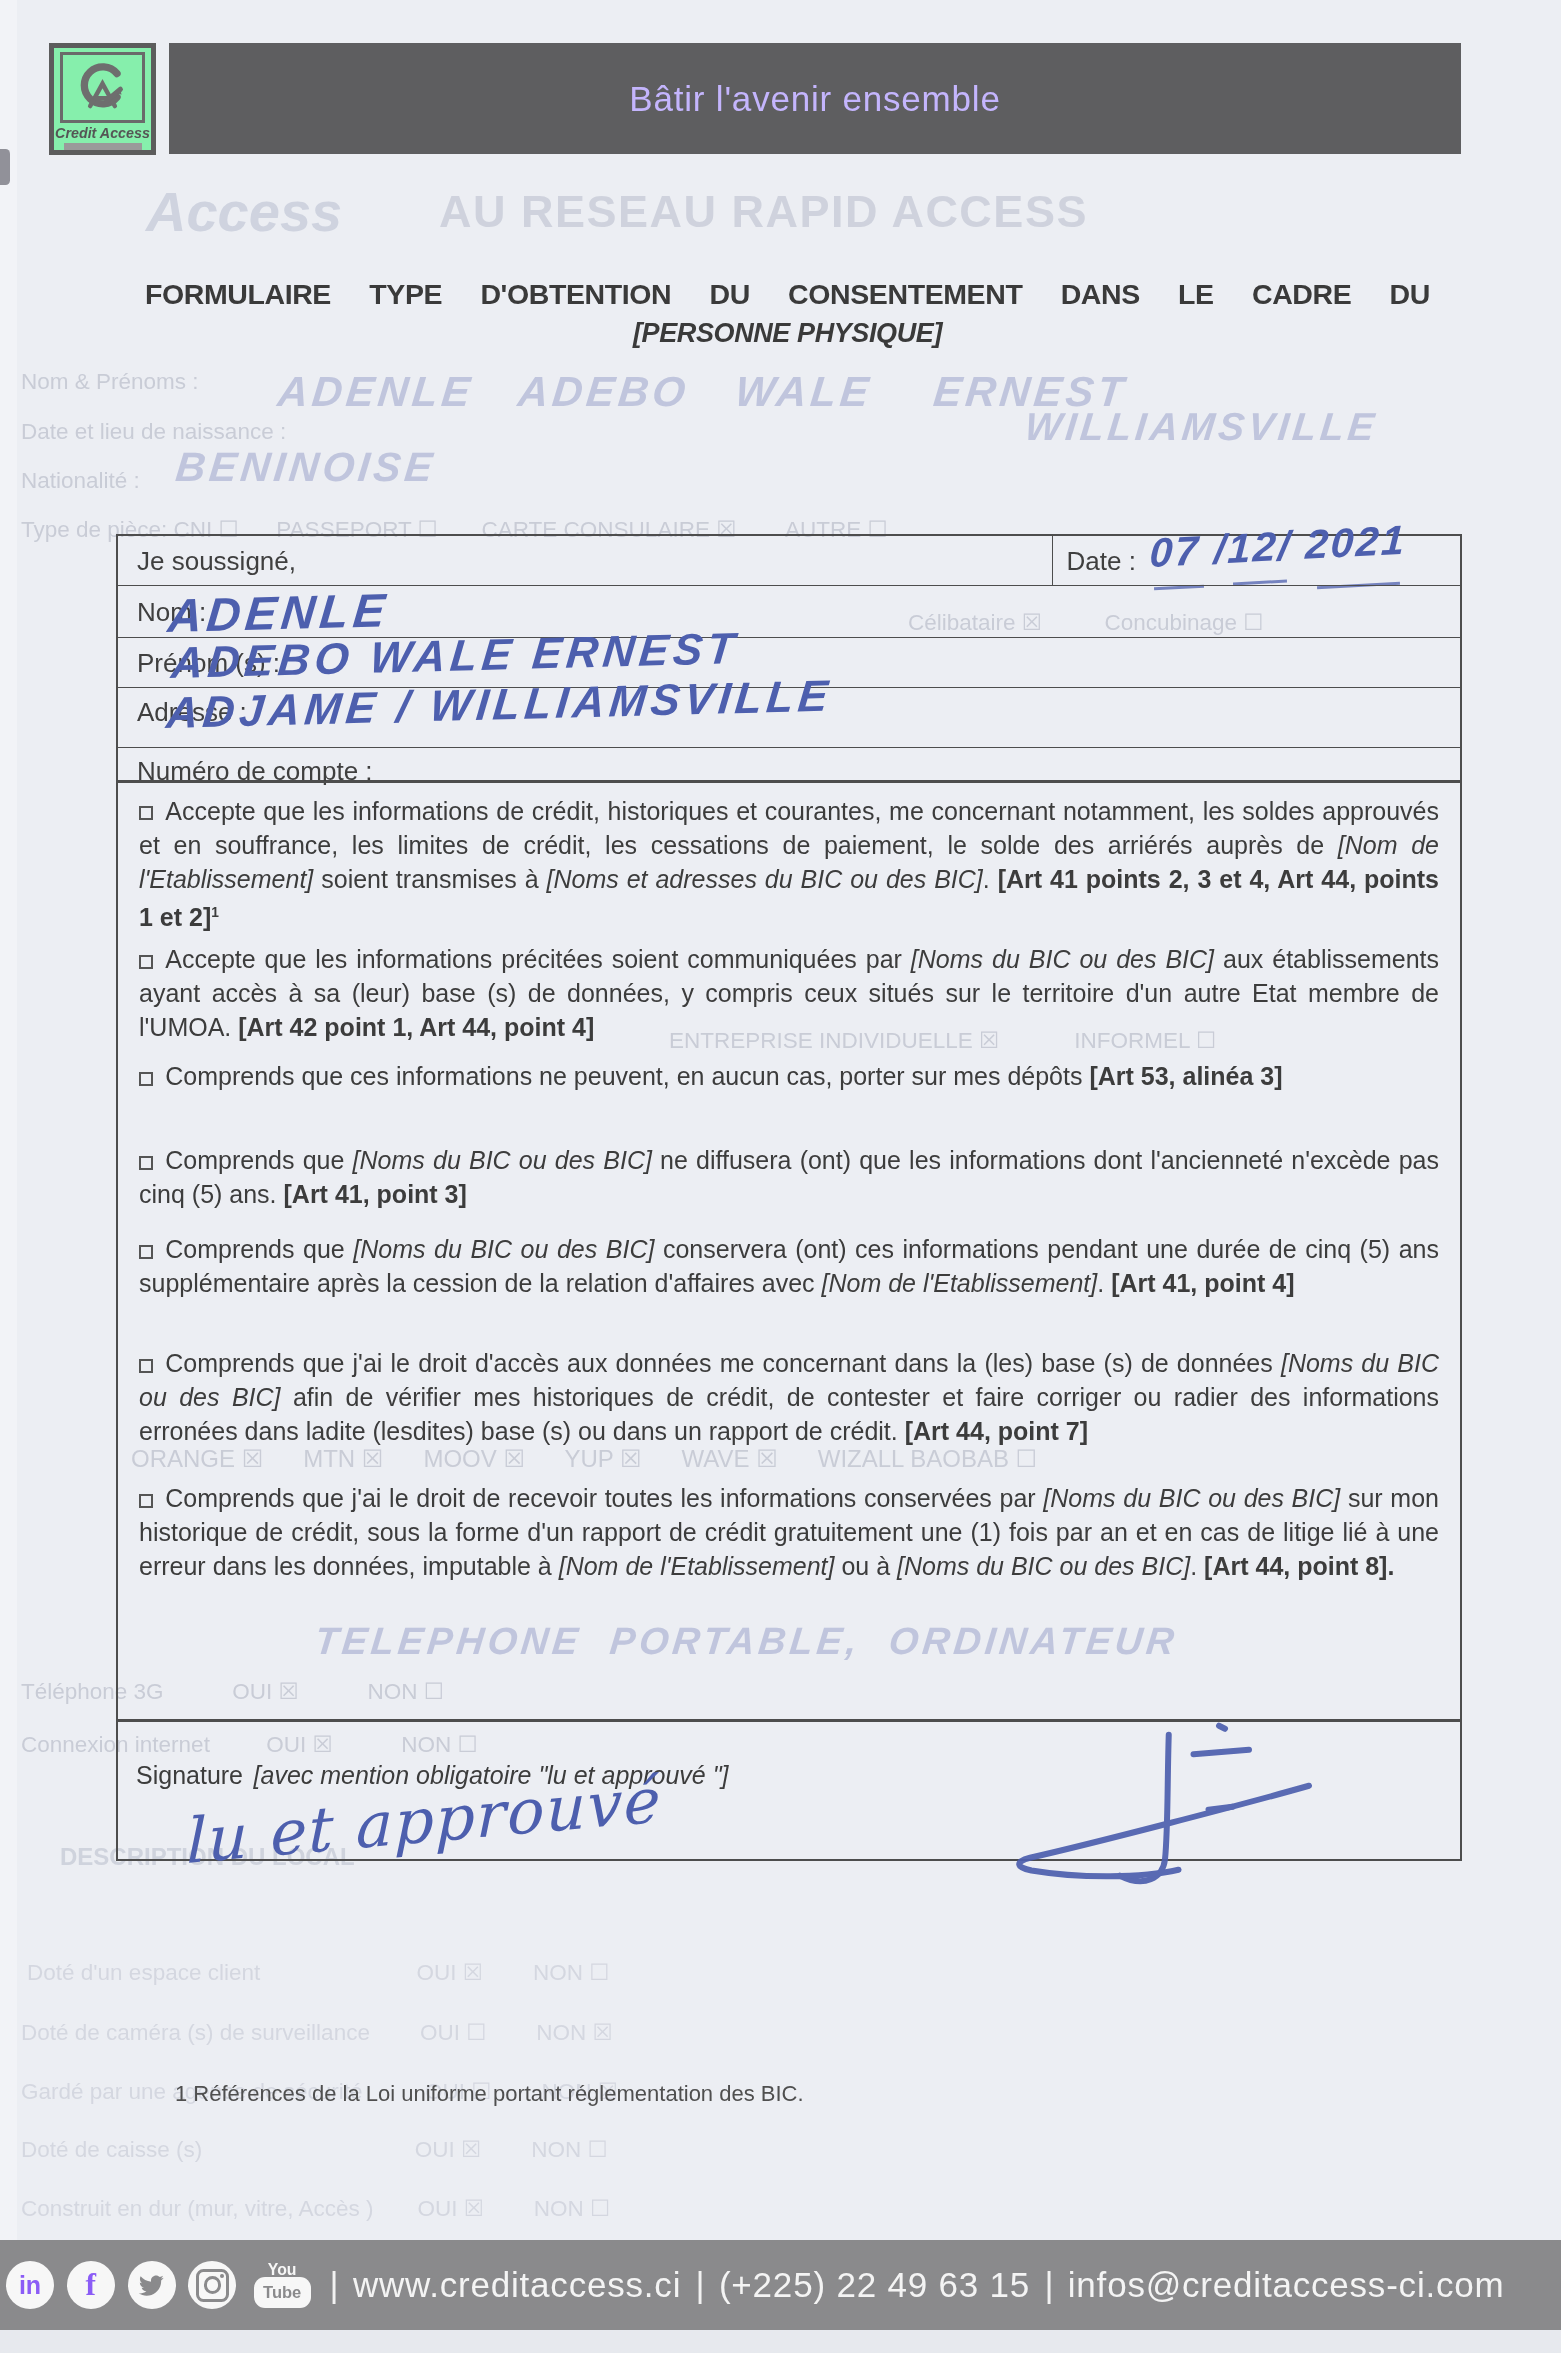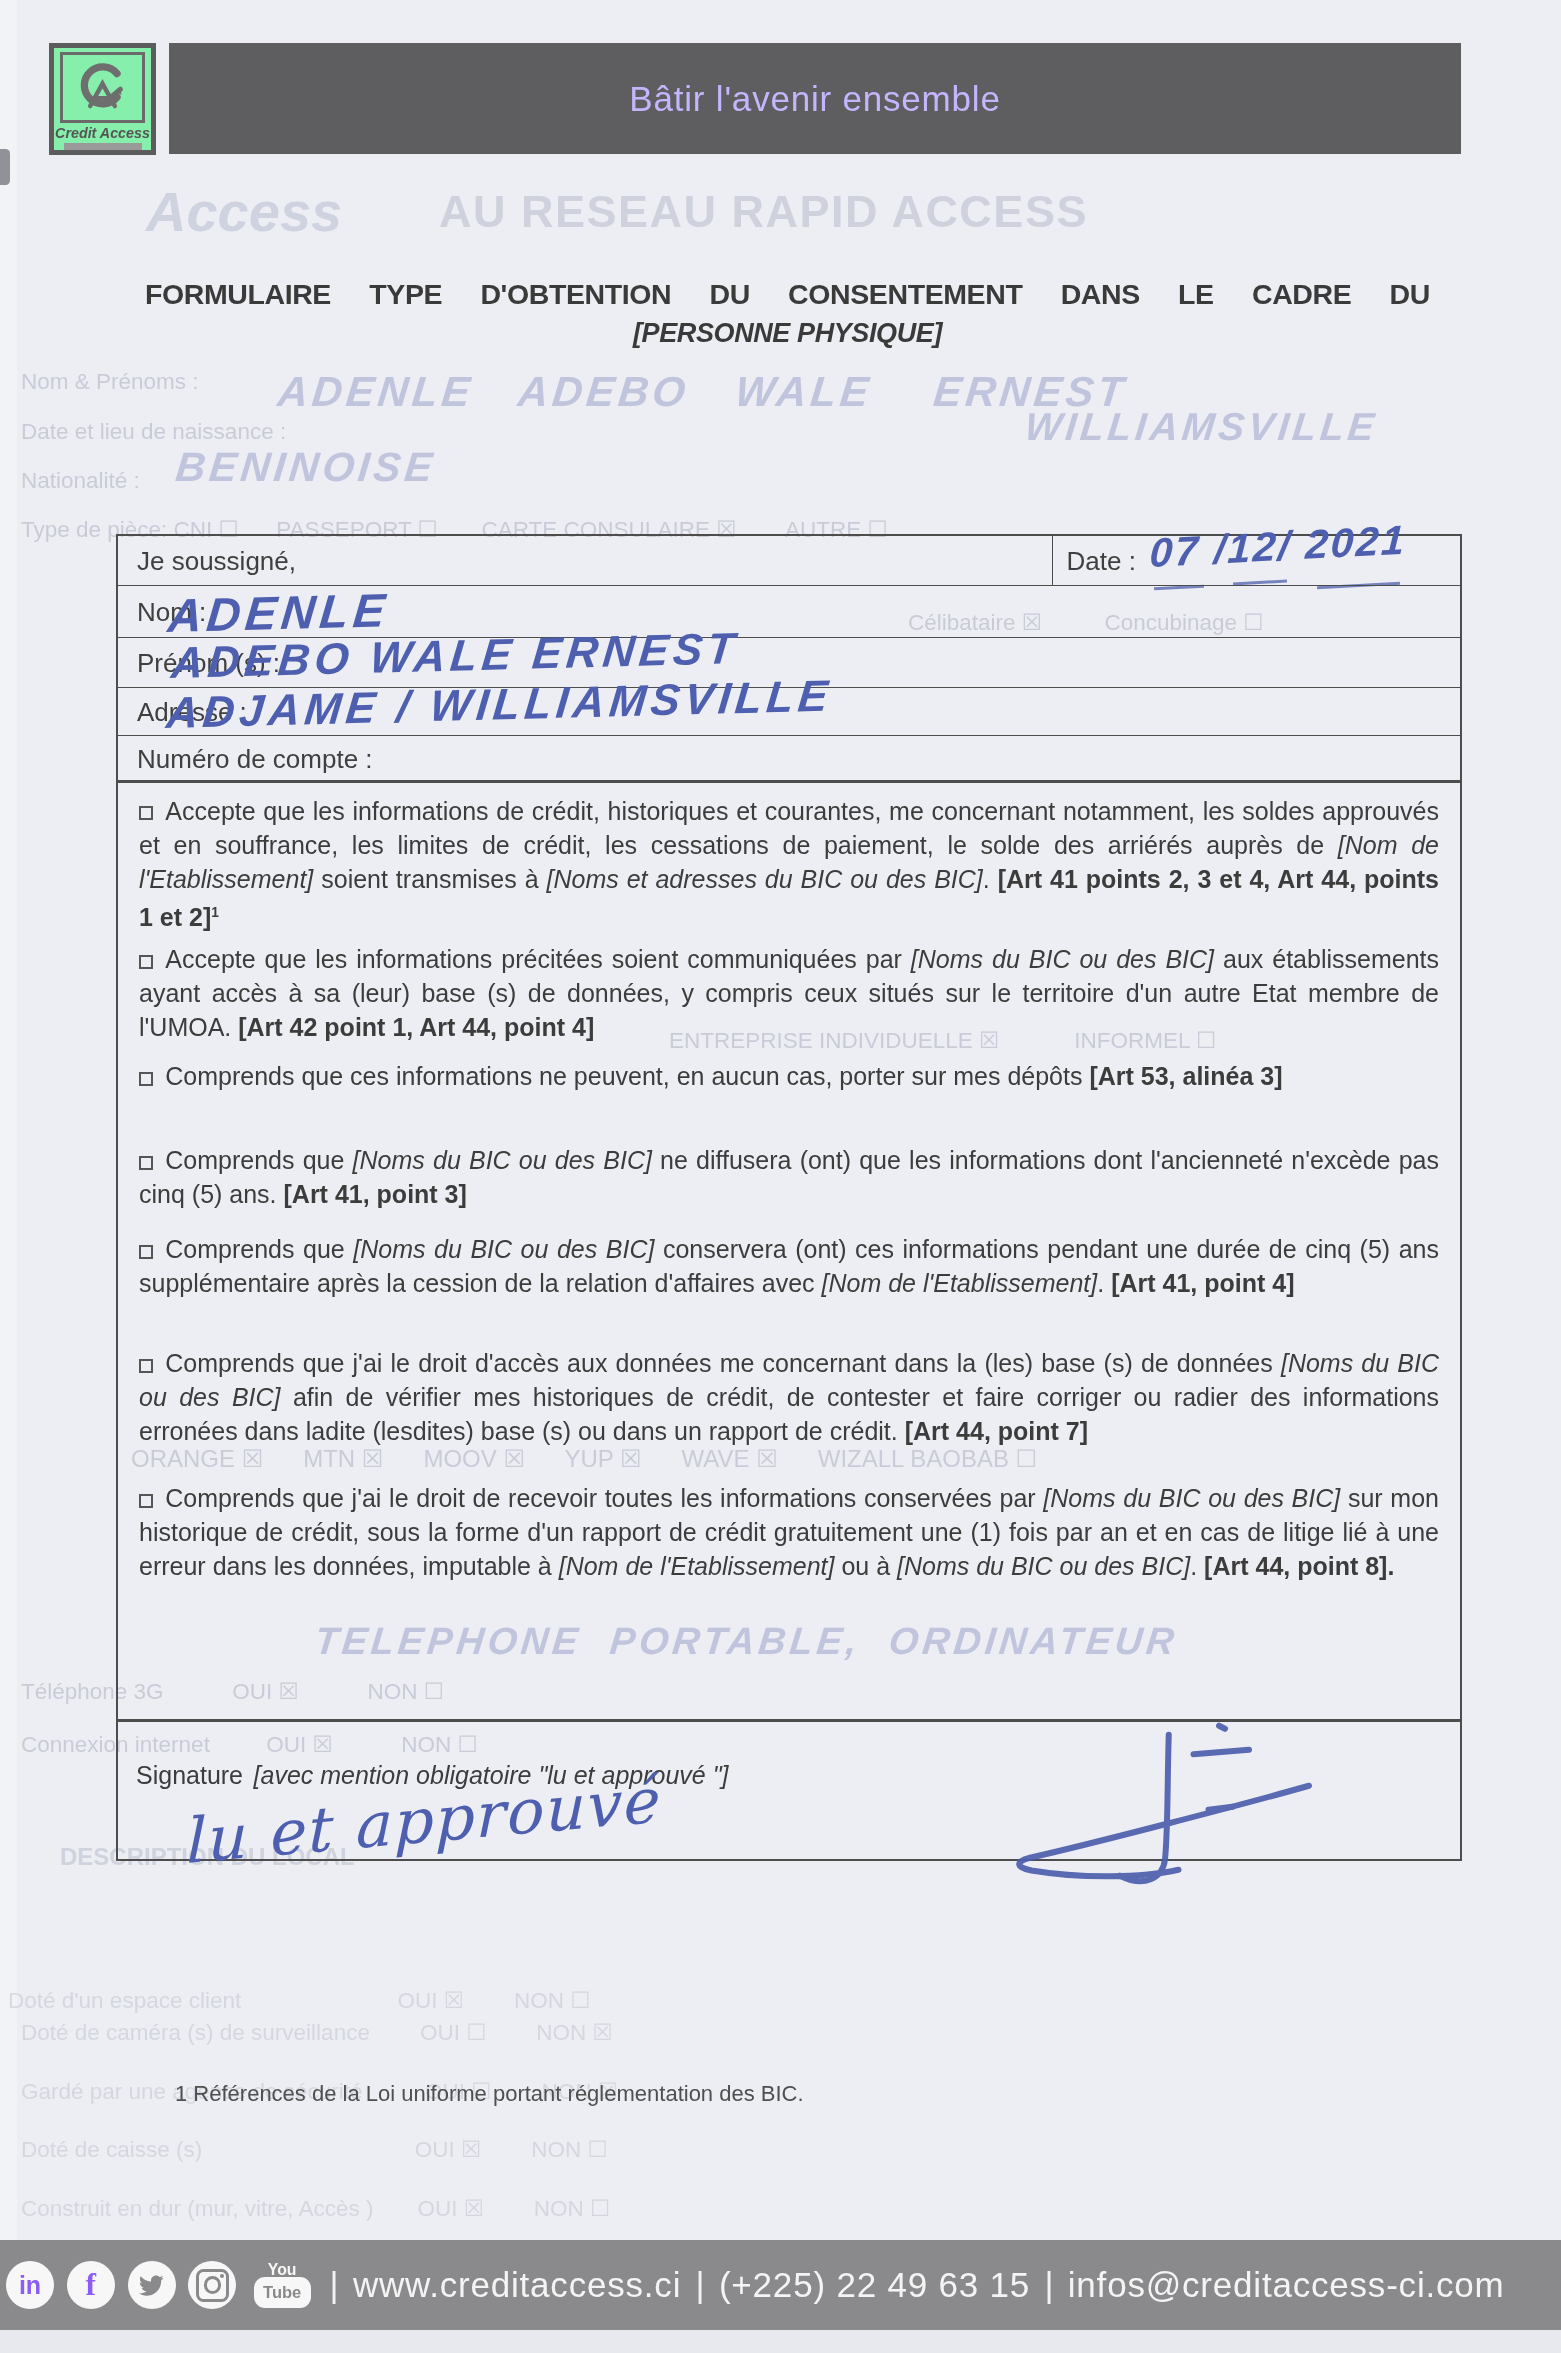--- a/index.html
+++ b/index.html
@@ -32,41 +32,41 @@
   .gh6{left:21px;top:419px;}
   .gh7{left:21px;top:468px;}
   .gh8{left:21px;top:516px;}
   .gh9{left:908px;top:609px;}
   .gh10{left:623px;top:1027px;margin-left:46px;}
   .gh11{left:131px;top:1445px;font-size:24px;}
   .gh12{left:315px;top:1620px;font-size:38px;}
   .gh13{left:21px;top:1678px;}
   .gh14{left:21px;top:1731px;}
   .gh15{left:60px;top:1843px;font-weight:700;color:rgba(118,126,150,.24);font-size:24px;}
-  .gh16{left:8px;top:1959px;color:rgba(118,126,150,.20);margin-top:28px;}
+  .gh16{left:27px;top:1959px;color:rgba(118,126,150,.20);}
   .gh17{left:21px;top:2019px;color:rgba(118,126,150,.20);}
   .gh18{left:21px;top:2078px;color:rgba(118,126,150,.20);}
   .gh19{left:21px;top:2136px;color:rgba(118,126,150,.20);}
   .gh20{left:21px;top:2195px;color:rgba(118,126,150,.20);}
 
   
   .title{position:absolute;left:145px;top:275px;width:1285px;text-align:center;
          font-weight:700;color:#3a3a3a;letter-spacing:-0.4px;}
   .title .t1{font-size:28.5px;text-align:justify;text-align-last:justify;line-height:39px;}
   .title .t2{font-size:28.5px;line-height:39px;}
   .title .t3{font-size:27px;font-style:italic;line-height:39px;}
 
   
   .box{position:absolute;left:116px;width:1346px;border:2.3px solid #4d4d4d;box-sizing:border-box;background:transparent;}
   .tbl{top:534px;height:248px;}
   .row{position:absolute;left:0;width:100%;box-sizing:border-box;border-top:1.5px solid #4d4d4d;}
   .row.first{border-top:none;}
   .rlabel{position:absolute;left:19px;top:50%;transform:translateY(-50%);font-size:26px;color:#3f3f3f;}
   .r1{top:0;height:49px;}  .r2{top:49px;height:53px;} .r3{top:101px;height:50px;}
-  .r4{top:151px;height:48px;} .r5{top:199px;height:47px;padding-left:12px;}
+  .r4{top:151px;height:48px;} .r5{top:211px;height:47px;padding-left:12px;}
   .datecell{position:absolute;left:934px;top:0;width:411px;height:49px;border-left:1.5px solid #4d4d4d;box-sizing:border-box;}
   .datecell .rlabel{left:13.5px;}
   .hw{font-family:"Liberation Sans",sans-serif;font-style:italic;font-weight:600;color:#4d5fae;
       letter-spacing:4.5px;transform:skewX(-7deg) rotate(-1.5deg);transform-origin:left top;white-space:nowrap;}
   .hw-date{position:absolute;left:98px;top:-6px;font-size:41px;letter-spacing:2.3px;transform:skewX(-6deg) rotate(-3deg);}
   .u{position:absolute;height:3px;background:#4d5fae;opacity:.75;transform:rotate(-3deg);}
   .u1{left:101px;top:50px;width:50px;} .u2{left:180px;top:45px;width:54px;} .u3{left:264px;top:48px;width:83px;}
   .hw-nom{position:absolute;left:53px;top:1.5px;font-size:47px;}
   .hw-prenom{position:absolute;left:56px;top:0px;font-size:44px;}
   .hw-adresse{position:absolute;left:51px;top:0px;font-size:44px;}

